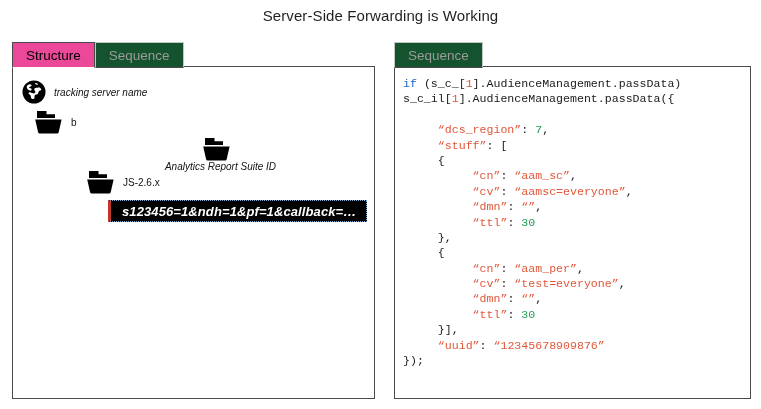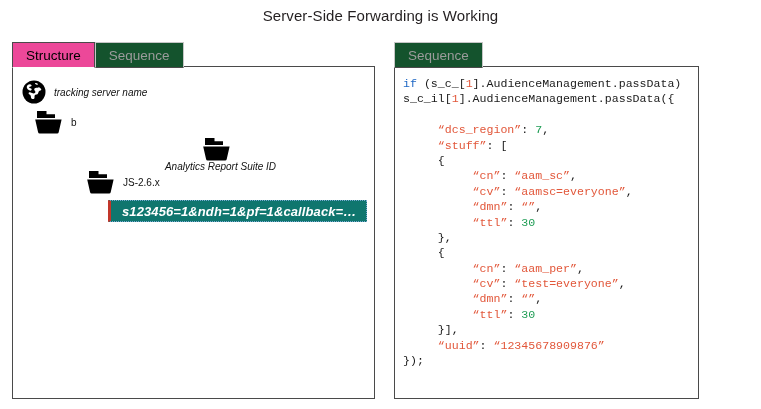--- a/index.html
+++ b/index.html
@@ -72,21 +72,21 @@
     background: #ffffff;
     overflow: hidden;
   }
 
   
   #structure-panel { left: 12px; top: 41px; width: 363px; height: 358px; }
   #structure-panel .panel-body { top: 25px; width: 363px; height: 333px; }
 
   
   #response-panel { left: 394px; top: 41px; width: 357px; height: 358px; }
-  #response-panel .panel-body { top: 25px; width: 305px; height: 333px; }
+  #response-panel .panel-body { top: 25px; width: 357px; height: 333px; }
 
   
   .tree {
     position: relative;
     padding: 10px 0 0 0;
   }
   .tree-node {
     display: flex;
     align-items: center;
     height: 30px;
@@ -202,21 +202,21 @@
         <div class="tree-node" style="padding-left: 73px;">
           <span style="display: flex;">
             <svg class="folder-icon" viewBox="0 0 30 24" xmlns="http://www.w3.org/2000/svg">
               <path fill="#000" d="M3 1h9.5v3.2H21V8H3z"></path>
               <path fill="#000" d="M1.2 9.6h26.4l-2.9 12.6a1.6 1.6 0 0 1-1.6 1.2H5.7a1.6 1.6 0 0 1-1.6-1.2z"></path>
             </svg>
           </span>
           <span class="node-label">JS-2.6.x</span>
         </div>
         <div class="leaf-row" style="padding-left: 95px;">
-          <span class="leaf-sel" style="background: #0f766e; border-left-color: rgb(194, 54, 42);">s123456=1&amp;ndh=1&amp;pf=1&amp;callback=…</span>
+          <span class="leaf-sel" style="background: #000000; border-left-color: rgb(194, 54, 42);">s123456=1&amp;ndh=1&amp;pf=1&amp;callback=…</span>
         </div>
       </div>
   </div>
 </div>
 
 <div class="panel" id="response-panel">
 
   <div class="tabstrip">
     <div class="tab inactive">
       <span>Sequence</span>

